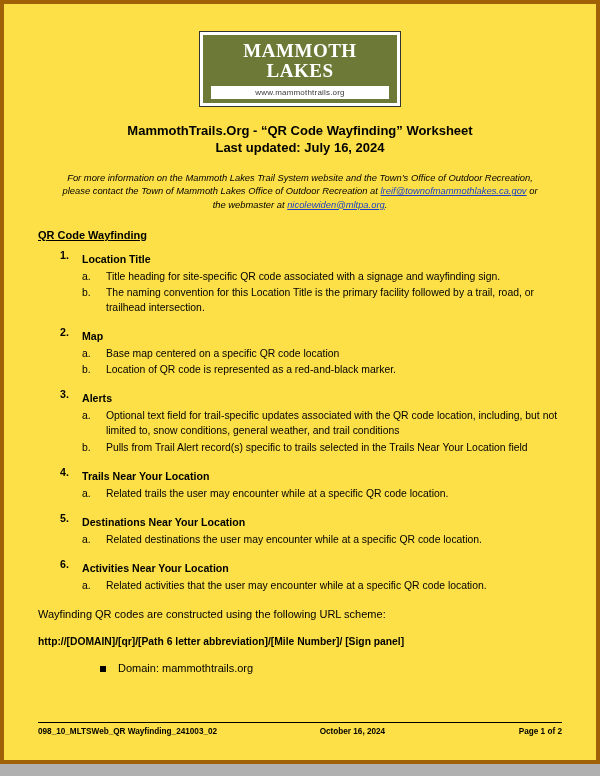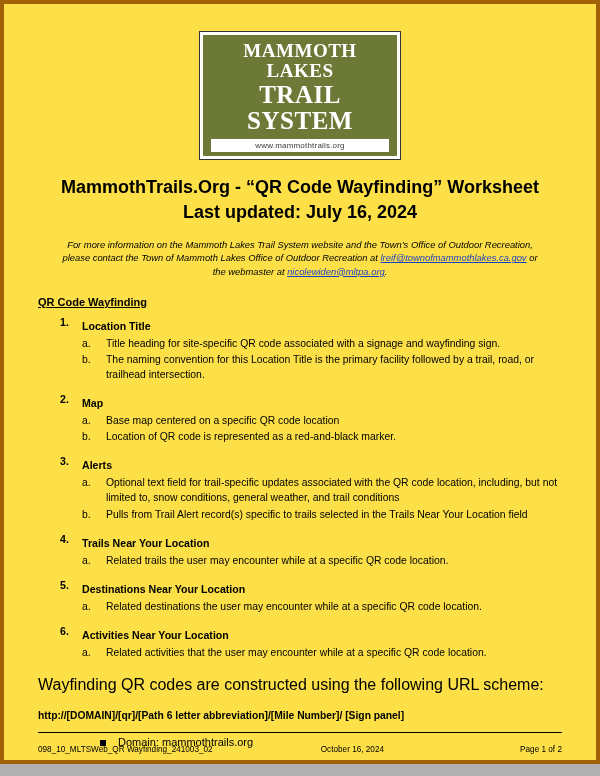--- a/index.html
+++ b/index.html
@@ -62,21 +62,21 @@
     color: #3a3a3a;
     font-size: 8px;
     padding: 2px 0 2px 0;
     letter-spacing: 0.2px;
   }
 
   
   .doc-title {
     text-align: center;
     font-weight: bold;
-    font-size: 18px;
+    font-size: 13px;
     color: #000;
     margin-top: 16px;
     line-height: 1.35;
   }
 
   
   .intro {
     font-style: italic;
     font-size: 9.4px;
     line-height: 1.42;
@@ -135,21 +135,21 @@
   }
   ol.sub > li .sub-marker {
     position: absolute;
     left: 0;
     top: 0;
     font-size: 10.4px;
   }
 
   
   .para {
-    font-size: 16px;
+    font-size: 11px;
     line-height: 1.4;
     margin-top: 14px;
   }
   .url-scheme {
     font-weight: bold;
     font-size: 10.3px;
     margin-top: 14px;
   }
   ul.bullets {
     list-style: none;
@@ -171,42 +171,41 @@
     height: 6px;
     background: #000;
     display: inline-block;
   }
 
   
   .footer {
     position: absolute;
     left: 34px;
     right: 34px;
-    bottom: 6px;
+    bottom: 24px;
     border-top: 1px solid #000;
-    padding-top: 12px;
+    padding-top: 4px;
     display: flex;
     justify-content: space-between;
     font-size: 8.2px;
-    font-weight: normal;
+    font-weight: bold;
   }
   .footer .mid { flex: 0 0 auto; }
   .footer .left { width: 45%; }
   .footer .right { width: 25%; text-align: right; }
 </style>
 </head>
 <body>
 
 <div class="page">
   <div class="inner">
 
     <div class="logo-wrap">
       <div class="logo">
         <div class="logo-line1">MAMMOTH LAKES</div>
-        <div class="logo-line2">TRAIL SYSTEM</div>
         <div class="logo-url">www.mammothtrails.org</div>
       </div>
     </div>
 
     <div class="doc-title">
       <div>MammothTrails.Org - “QR Code Wayfinding” Worksheet</div>
       <div>Last updated: July 16, 2024</div>
     </div>
 
     <div class="intro">

